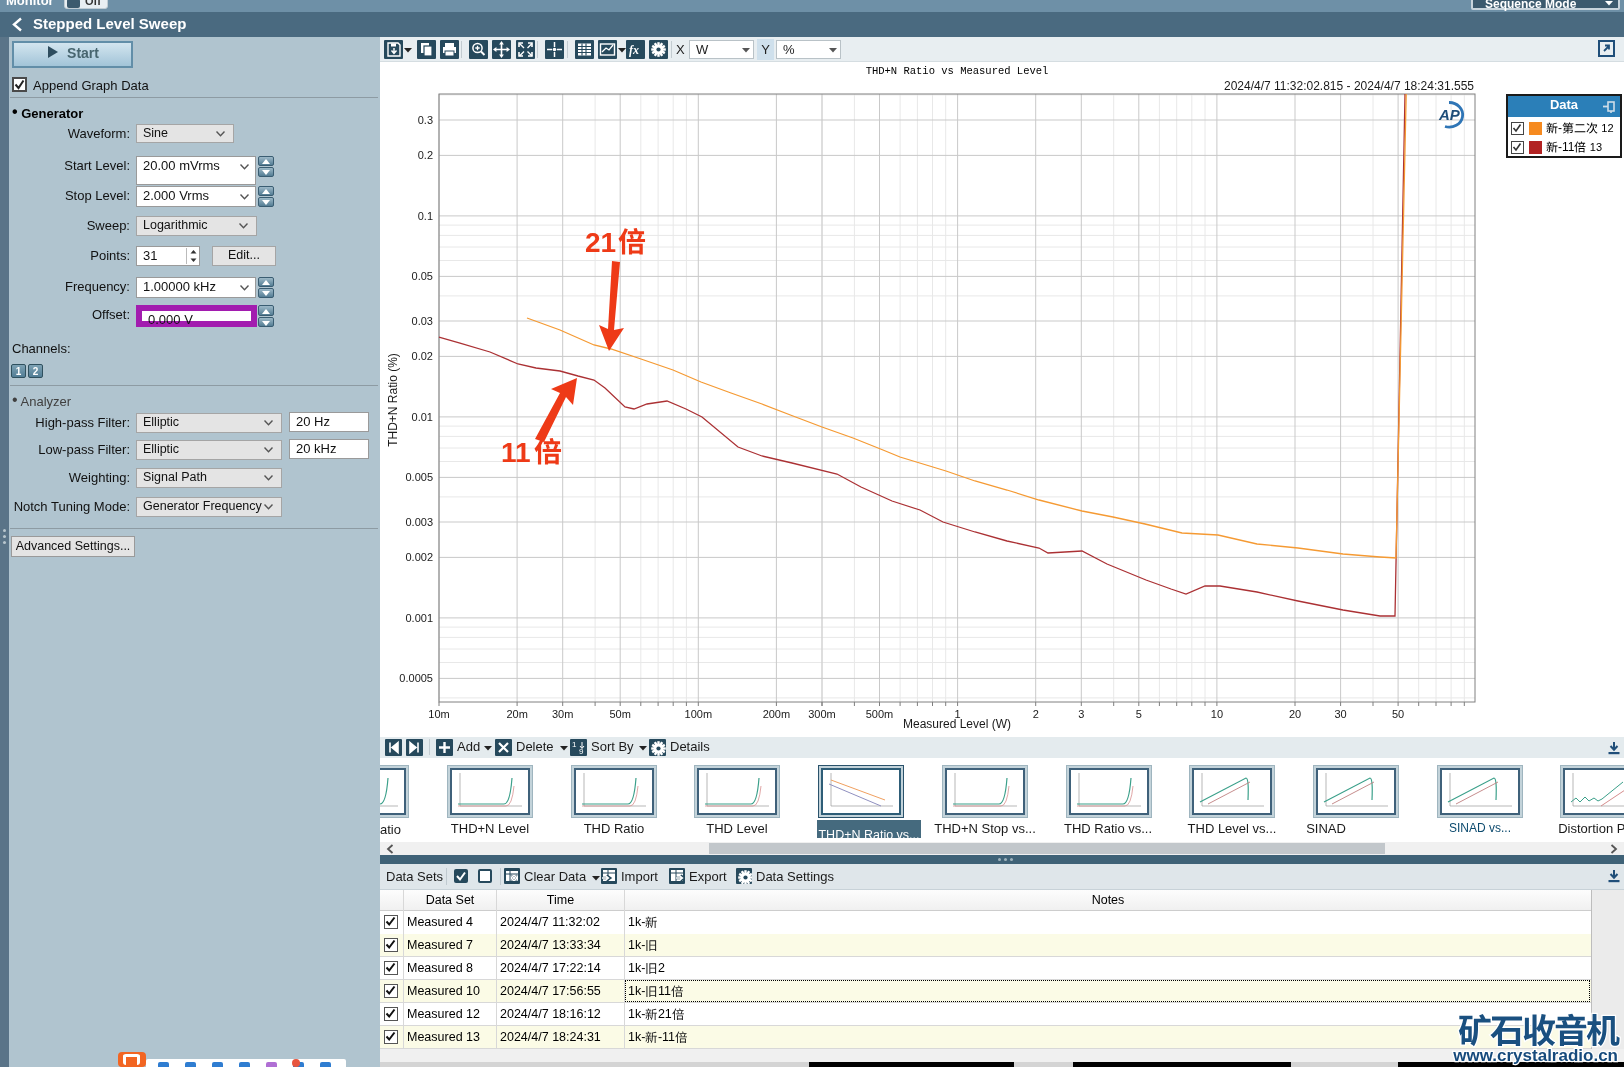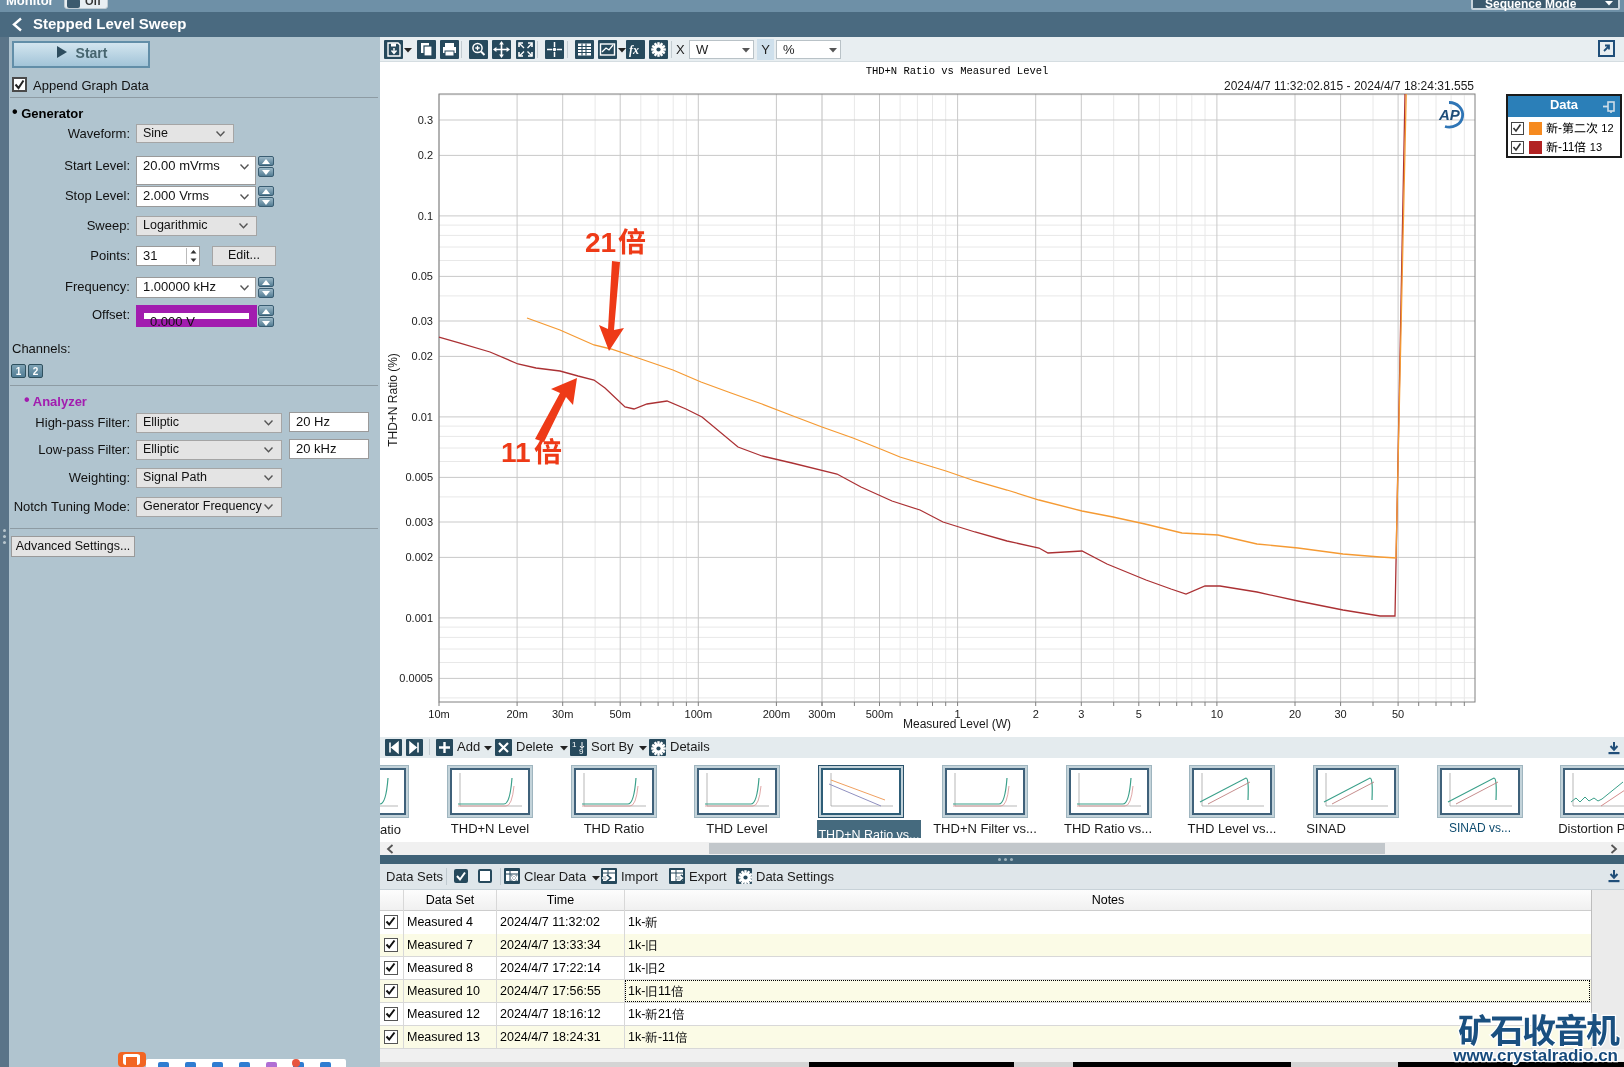--- a/index.html
+++ b/index.html
@@ -46,21 +46,21 @@
 <div class="abs" style="left:0;top:12px;width:1624px;height:25px;background:#4a6a80">
 <svg class="abs" style="left:11px;top:5px" width="12" height="15">
       <path d="M10 1.5L3 7.5l7 6" stroke="#fff" stroke-width="2.4" fill="none"></path>
     </svg>
 <div class="abs" style="left:33px;top:3px;font-size:15px;font-weight:bold;color:#fff">Stepped Level Sweep</div>
 </div>
 <div class="abs" style="left:0;top:37px;width:380px;height:1030px;background:#b0c4cf">
 <div class="abs" style="left:0;top:0;width:9px;height:1030px;background:#5a7488">
       <div class="abs" style="left:3px;top:492px;width:3px;height:3px;background:#b8c6ce;border-radius:50%;box-shadow:0 6px 0 #b8c6ce,0 12px 0 #b8c6ce"></div>
     </div>
-<div class="abs" style="left:12px;top:4px;width:138px;height:27px;border:2px solid #628ea8;border-radius:0;background:linear-gradient(#d3e5ef,#a2c4d8);text-align:center"><svg style="vertical-align:-2px" width="13" height="14">
+<div class="abs" style="left:12px;top:4px;width:121px;height:27px;border:2px solid #628ea8;border-radius:0;background:linear-gradient(#d3e5ef,#a2c4d8);text-align:center"><svg style="vertical-align:-2px" width="13" height="14">
         <path d="M2 1l10 6-10 6z" fill="#2e4d5f"></path>
       </svg><span style="font-size:14px;font-weight:bold;color:#47656f;margin-left:8px;position:relative;top:1px">Start</span></div>
 <div class="abs" style="left:12px;top:40px;width:15px;height:15px;background:#fff;border:2px solid #4a4a4a">
       <svg width="11" height="11" style="display:block">
         <path d="M1.5 5.5l3 3.5 5-7.5" stroke="#222" stroke-width="2" fill="none"></path>
       </svg>
     </div>
 <div class="abs" style="left:33px;top:41px;font-size:13px;color:#111">Append Graph Data</div>
 <div class="abs" style="left:10px;top:60px;width:368px;height:1px;background:#8d9ba3"></div>
 <div class="abs" style="left:12px;top:66px;font-size:13px;font-weight:bold;color:#000"><span style="font-size:16px;vertical-align:1px">•</span> Generator</div>
@@ -107,32 +107,32 @@
 <svg style="position:absolute;left:240px;top:248px" width="9" height="6">
       <path d="M0.5 0.5l4 4.2 4-4.2" stroke="#555" stroke-width="1.4" fill="none"></path>
     </svg>
 <div style="position:absolute;left:258px;top:240px;width:16px;height:10.0px;background:linear-gradient(#9db9c8,#547d94);border:1px solid #3a5d72;border-radius:2px">
       <div style="position:absolute;left:3px;top:2px;width:0;height:0;border-left:4.5px solid transparent;border-right:4.5px solid transparent;border-bottom:5px solid #fff"></div>
     </div>
     <div style="position:absolute;left:258px;top:251.0px;width:16px;height:10.0px;background:linear-gradient(#9db9c8,#547d94);border:1px solid #3a5d72;border-radius:2px">
       <div style="position:absolute;left:3px;top:2px;width:0;height:0;border-left:4.5px solid transparent;border-right:4.5px solid transparent;border-top:5px solid #fff"></div>
     </div>
 <div class="lbl" style="left:12px;top:270px">Offset:</div>
-<div class="wbox" style="left:136px;top:268px;width:121px;height:22px;border:8px solid #a21caf">0.000 V</div>
+<div class="wbox" style="left:136px;top:268px;width:121px;height:22px;border:6px solid #a21caf">0.000 V</div>
 <div style="position:absolute;left:258px;top:268px;width:16px;height:10.5px;background:linear-gradient(#9db9c8,#547d94);border:1px solid #3a5d72;border-radius:2px">
       <div style="position:absolute;left:3px;top:3px;width:0;height:0;border-left:4.5px solid transparent;border-right:4.5px solid transparent;border-bottom:5px solid #fff"></div>
     </div>
     <div style="position:absolute;left:258px;top:279.5px;width:16px;height:10.5px;background:linear-gradient(#9db9c8,#547d94);border:1px solid #3a5d72;border-radius:2px">
       <div style="position:absolute;left:3px;top:3px;width:0;height:0;border-left:4.5px solid transparent;border-right:4.5px solid transparent;border-top:5px solid #fff"></div>
     </div>
 <div class="abs" style="left:12px;top:304px;font-size:13px;color:#111">Channels:</div>
 <div class="abs" style="left:11px;top:327px;width:15px;height:14px;background:linear-gradient(#7ea2b4,#517d95);border:1px solid #2f505e;border-radius:2px;text-align:center;font-size:10px;font-weight:bold;color:#fff;line-height:13px">1</div>
 <div class="abs" style="left:28px;top:327px;width:15px;height:14px;background:linear-gradient(#7ea2b4,#517d95);border:1px solid #2f505e;border-radius:2px;text-align:center;font-size:10px;font-weight:bold;color:#fff;line-height:13px">2</div>
 <div class="abs" style="left:10px;top:348px;width:368px;height:1px;background:#8d9ba3"></div>
-<div class="abs" style="left:24px;top:354px;font-size:13px;font-weight:bold;color:#a21caf"><span style="font-size:16px;vertical-align:1px">•</span> Analyzer</div>
+<div class="abs" style="left:12px;top:354px;font-size:13px;font-weight:normal;color:#404040"><span style="font-size:16px;vertical-align:1px">•</span> Analyzer</div>
 <div class="lbl" style="left:12px;top:378px">High-pass Filter:</div>
 <div class="sel" style="left:136px;top:376px;width:146px;height:20px">Elliptic</div>
 <svg style="position:absolute;left:264px;top:383px" width="9" height="6">
       <path d="M0.5 0.5l4 4.2 4-4.2" stroke="#555" stroke-width="1.4" fill="none"></path>
     </svg>
 <div class="wbox" style="left:289px;top:375px;width:80px;height:20px">20 Hz</div>
 <div class="lbl" style="left:12px;top:405px">Low-pass Filter:</div>
 <div class="sel" style="left:136px;top:403px;width:146px;height:20px">Elliptic</div>
 <svg style="position:absolute;left:264px;top:410px" width="9" height="6">
       <path d="M0.5 0.5l4 4.2 4-4.2" stroke="#555" stroke-width="1.4" fill="none"></path>
@@ -418,21 +418,21 @@
         </svg></div>
     </div>
 <div class="abs" style="left:437px;top:62px;width:104px;height:18px;background:#456a7e;color:#fff;font-size:12.5px;text-align:center;padding-top:8px;white-space:nowrap;overflow:hidden">THD+N Ratio vs...</div>
 <div class="abs" style="left:562px;top:7px;width:86px;height:53px;background:#c3d3da;border:1px solid #9fb5bf;padding:2px">
       <div style="width:80px;height:47px;border:2px solid #3f617a;background:#fff"><svg width="76" height="43">
           <path d="M8 3v33h62" stroke="#999" stroke-width="0.7" fill="none"></path>
           <path d="M6 34 h46 q6 0 8 -26" stroke="#3ba08a" stroke-width="1.2" fill="none"></path>
           <path d="M6 36 h48 q6 0 8 -20" stroke="#d89090" stroke-width="0.8" fill="none"></path>
         </svg></div>
     </div>
-<div class="abs" style="left:543px;top:63px;width:124px;font-size:13px;color:#1a1a1a;text-align:center;white-space:nowrap;overflow:hidden">THD+N Filter vs...</div>
+<div class="abs" style="left:543px;top:63px;width:124px;font-size:13px;color:#1a1a1a;text-align:center;white-space:nowrap;overflow:hidden">THD+N Stop vs...</div>
 <div class="abs" style="left:686px;top:7px;width:86px;height:53px;background:#c3d3da;border:1px solid #9fb5bf;padding:2px">
       <div style="width:80px;height:47px;border:2px solid #3f617a;background:#fff"><svg width="76" height="43">
           <path d="M8 3v33h62" stroke="#999" stroke-width="0.7" fill="none"></path>
           <path d="M6 34 h46 q6 0 8 -26" stroke="#3ba08a" stroke-width="1.2" fill="none"></path>
           <path d="M6 36 h48 q6 0 8 -20" stroke="#d89090" stroke-width="0.8" fill="none"></path>
         </svg></div>
     </div>
 <div class="abs" style="left:666px;top:63px;width:124px;font-size:13px;color:#1a1a1a;text-align:center;white-space:nowrap;overflow:hidden">THD Ratio vs...</div>
 <div class="abs" style="left:809px;top:7px;width:86px;height:53px;background:#c3d3da;border:1px solid #9fb5bf;padding:2px">
       <div style="width:80px;height:47px;border:2px solid #3f617a;background:#fff"><svg width="76" height="43">

